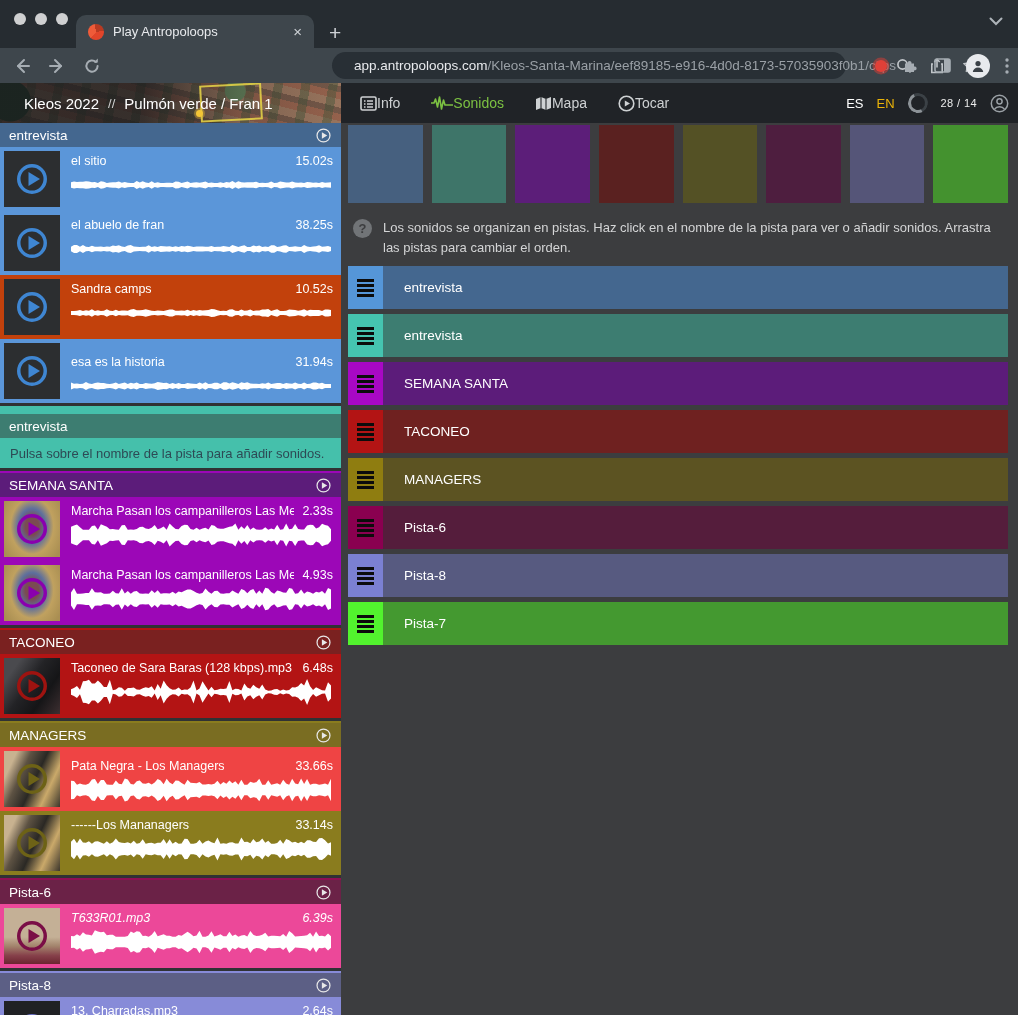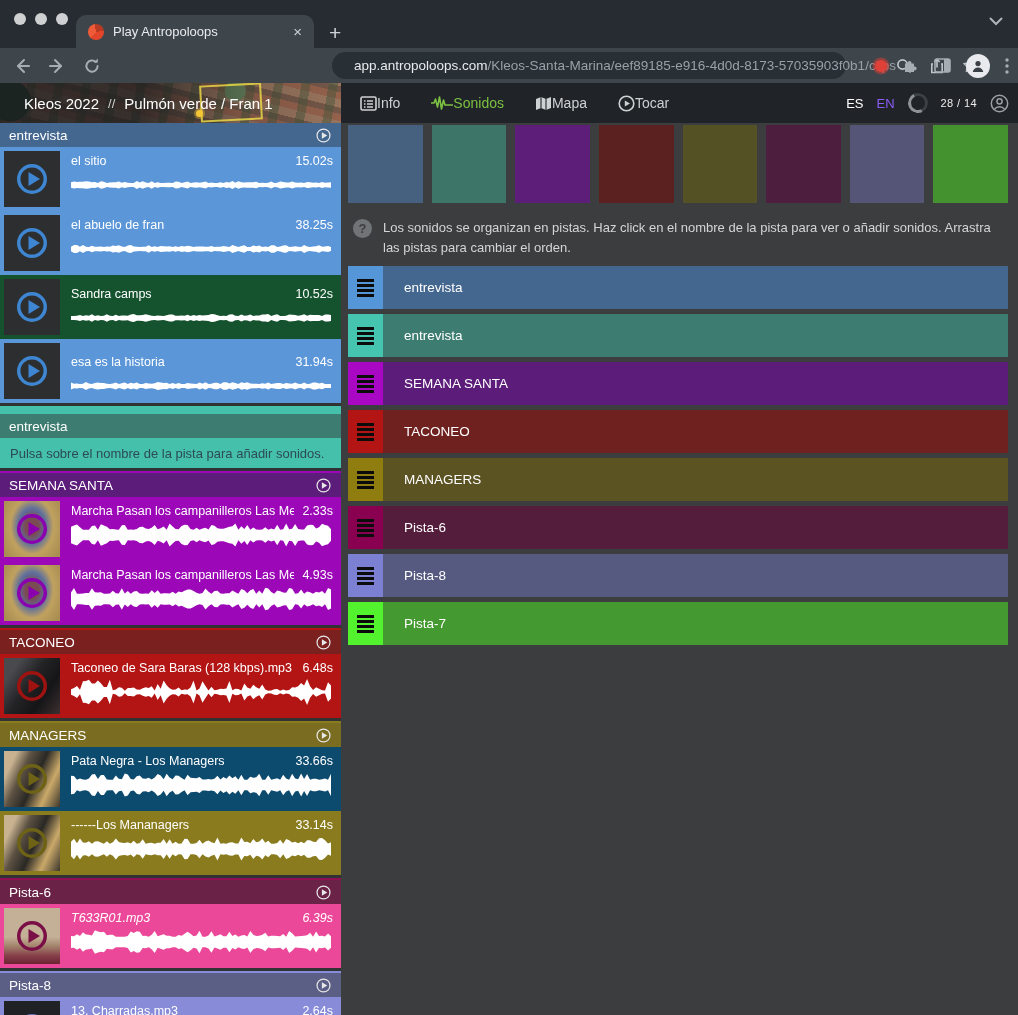--- a/index.html
+++ b/index.html
@@ -44,21 +44,21 @@
   .brand-shade{position:absolute;inset:0;background:linear-gradient(90deg,rgba(22,24,27,.78) 0 42%,rgba(22,24,27,.3) 70%,rgba(22,24,27,.12))}
   .geo{position:absolute;left:200px;top:1px;width:58px;height:33px;border:2px solid rgba(233,215,70,.85);transform:rotate(-3deg)}
   .pin{position:absolute;left:196px;top:27px;width:7px;height:7px;border-radius:50%;background:#f4c636;box-shadow:0 0 0 2px rgba(244,198,54,.35)}
   .brand-text{position:relative;z-index:2;display:flex;align-items:center;height:100%;padding-left:24px;font-size:15px;color:#fff;gap:9px;white-space:nowrap}
   .brand-sep{color:#d2d2d2;font-size:13px}
   .nav{display:flex;align-items:center;margin-left:19px;gap:31px}
   .nav-item{display:flex;align-items:center;gap:0;font-size:14px;color:#ced1d3;cursor:default}
   .nav-item.active{color:#7cc142}
   .hdr-right{position:absolute;right:9px;display:flex;align-items:center;gap:13px}
   .lang-es{font-size:13px;color:#fff}
-  .lang-en{font-size:13px;color:#8b5cf6}
+  .lang-en{font-size:13px;color:#eab308}
   .ring{width:14px;height:14px;border-radius:50%;border:3.5px solid #8d9398;border-top-color:#3b4146;border-right-color:#3b4146;transform:rotate(18deg)}
   .counter{font-size:11px;color:#ececec;letter-spacing:.4px}
 
   
   .content{display:flex;height:900px}
   .sidebar{width:341px;flex:none;background:#303234;overflow:hidden}
   .section{margin-bottom:3px}
   .sec-header{height:24px;display:flex;align-items:center;padding:0 9px;color:#fff;font-size:13.5px}
   .sec-title{flex:1}
   .sec-hint{height:30px;display:flex;align-items:center;padding:0 10px;font-size:13px;color:#2d4a55}
@@ -262,21 +262,21 @@
           <div class="clip-body">
             <div class="clip-top">
               <div class="clip-title">el abuelo de fran</div>
               <div class="clip-dur">38.25s</div>
             </div>
             <svg viewBox="0 0 263 30" preserveAspectRatio="none" class="wave">
               <polygon points="0,12.4 3,10.5 6,10.4 9,12.5 12,10.4 15,12.4 18,12.6 21,11.2 24,12.4 27,12.5 30,12.0 33,12.6 36,12.0 39,12.4 42,10.9 45,11.5 48,10.6 51,12.2 54,12.6 57,11.1 60,10.4 63,12.0 66,12.5 69,12.6 72,12.4 75,12.5 78,10.8 81,12.6 84,11.8 87,12.6 90,11.5 93,11.7 96,12.2 99,11.8 102,12.6 105,11.8 108,12.6 111,11.5 114,12.2 117,11.2 120,11.8 123,12.6 126,12.1 129,12.0 132,12.0 135,12.5 138,12.3 141,11.5 144,12.6 147,12.3 150,12.3 153,11.4 156,12.2 159,12.6 162,10.5 165,11.4 168,12.6 171,11.5 174,10.7 177,12.6 180,12.6 183,11.0 186,11.7 189,11.1 192,12.6 195,12.0 198,12.6 201,10.8 204,10.8 207,12.6 210,12.2 213,10.9 216,10.6 219,12.6 222,12.4 225,11.9 228,12.4 231,12.6 234,10.4 237,12.2 240,12.6 243,12.1 246,11.9 249,10.6 252,12.3 255,12.0 258,11.6 261,12.6 261,17.4 258,18.4 255,18.0 252,17.7 249,19.4 246,18.1 243,17.9 240,17.4 237,17.8 234,19.6 231,17.4 228,17.6 225,18.1 222,17.6 219,17.4 216,19.4 213,19.1 210,17.8 207,17.4 204,19.2 201,19.2 198,17.4 195,18.0 192,17.4 189,18.9 186,18.3 183,19.0 180,17.4 177,17.4 174,19.3 171,18.5 168,17.4 165,18.6 162,19.5 159,17.4 156,17.8 153,18.6 150,17.7 147,17.7 144,17.4 141,18.5 138,17.7 135,17.5 132,18.0 129,18.0 126,17.9 123,17.4 120,18.2 117,18.8 114,17.8 111,18.5 108,17.4 105,18.2 102,17.4 99,18.2 96,17.8 93,18.3 90,18.5 87,17.4 84,18.2 81,17.4 78,19.2 75,17.5 72,17.6 69,17.4 66,17.5 63,18.0 60,19.6 57,18.9 54,17.4 51,17.8 48,19.4 45,18.5 42,19.1 39,17.6 36,18.0 33,17.4 30,18.0 27,17.5 24,17.6 21,18.8 18,17.4 15,17.6 12,19.6 9,17.5 6,19.6 3,19.5 0,17.6" fill="#fff"></polygon>
             </svg>
           </div>
         </div>
-        <div class="clip" style="background: #14532d; align-items: center;">
+        <div class="clip" style="background: #c2410c;">
           <div class="thumb thumb-dark">
             <svg viewBox="0 0 36 36" width="36" height="36">
               <circle cx="18" cy="18" r="13.25" fill="none" stroke="#3f86d2" stroke-width="3.5"></circle>
               <path d="M14.5 11 L26 18 L14.5 25 Z" fill="#3f86d2"></path>
             </svg>
           </div>
           <div class="clip-body">
             <div class="clip-top">
               <div class="clip-title">Sandra camps</div>
               <div class="clip-dur">10.52s</div>
@@ -384,21 +384,21 @@
       </section>
       <section class="section">
         <div class="sec-strip" style="height: 2px; background: rgb(138, 124, 30);"></div>
         <div class="sec-header" style="background: rgb(122, 109, 34);">
           <span class="sec-title">MANAGERS</span>
           <svg viewBox="0 0 36 36" width="17" height="17">
             <circle cx="18" cy="18" r="13.7" fill="none" stroke="#e8e8e8" stroke-width="2.6"></circle>
             <path d="M14.5 11 L26 18 L14.5 25 Z" fill="#e8e8e8"></path>
           </svg>
         </div>
-        <div class="clip" style="background: #0c4a6e;">
+        <div class="clip" style="background: #ef4444; align-items: center;">
           <div class="thumb thumb-managers">
             <svg viewBox="0 0 36 36" width="36" height="36">
               <circle cx="18" cy="18" r="13.25" fill="none" stroke="#6d6216" stroke-width="3.5"></circle>
               <path d="M14.5 11 L26 18 L14.5 25 Z" fill="#6d6216"></path>
             </svg>
           </div>
           <div class="clip-body">
             <div class="clip-top">
               <div class="clip-title">Pata Negra - Los Managers</div>
               <div class="clip-dur">33.66s</div>

